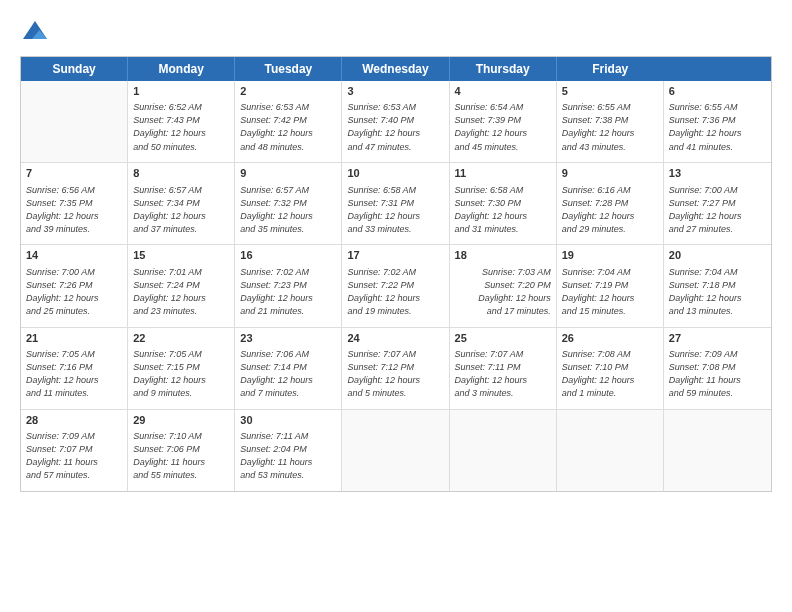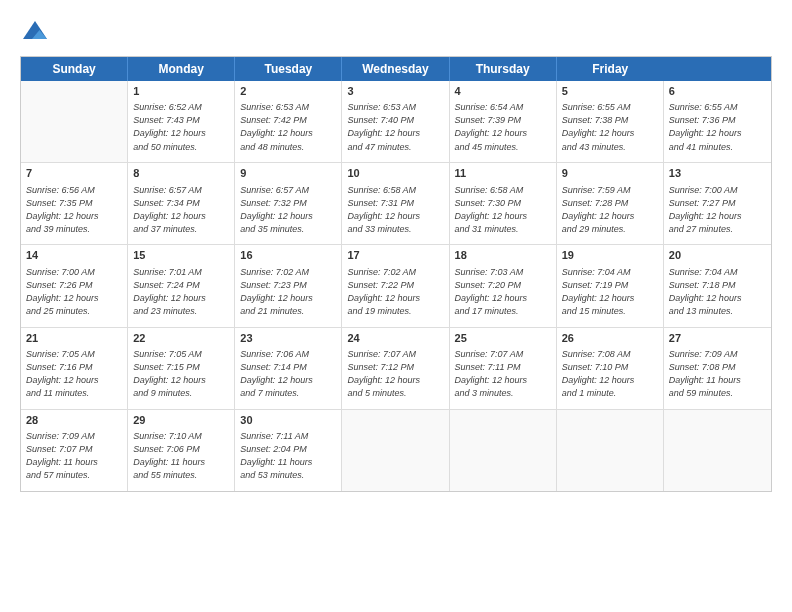--- a/index.html
+++ b/index.html
@@ -217,21 +217,21 @@
           </div>
           <div class="cal-cell">
             <span class="day-num">11</span>
             <div class="cell-content" style="white-space: pre-line;">Sunrise: 6:58 AM
 Sunset: 7:30 PM
 Daylight: 12 hours
 and 31 minutes.</div>
           </div>
           <div class="cal-cell">
             <span class="day-num">9</span>
-            <div class="cell-content" style="white-space: pre-line;">Sunrise: 7:59 AM
+            <div class="cell-content" style="white-space: pre-line;">Sunrise: 6:16 AM
 Sunset: 7:28 PM
 Daylight: 12 hours
 and 29 minutes.</div>
           </div>
           <div class="cal-cell">
             <span class="day-num">13</span>
             <div class="cell-content" style="white-space: pre-line;">Sunrise: 7:00 AM
 Sunset: 7:27 PM
 Daylight: 12 hours
 and 27 minutes.</div>
@@ -261,21 +261,21 @@
           </div>
           <div class="cal-cell">
             <span class="day-num">17</span>
             <div class="cell-content" style="white-space: pre-line;">Sunrise: 7:02 AM
 Sunset: 7:22 PM
 Daylight: 12 hours
 and 19 minutes.</div>
           </div>
           <div class="cal-cell">
             <span class="day-num">18</span>
-            <div class="cell-content" style="white-space: pre-line;">Sunrise: 7:03 AM
+            <div class="cell-content" style="white-space: pre-line; text-align: right;">Sunrise: 7:03 AM
 Sunset: 7:20 PM
 Daylight: 12 hours
 and 17 minutes.</div>
           </div>
           <div class="cal-cell">
             <span class="day-num">19</span>
             <div class="cell-content" style="white-space: pre-line;">Sunrise: 7:04 AM
 Sunset: 7:19 PM
 Daylight: 12 hours
 and 15 minutes.</div>

